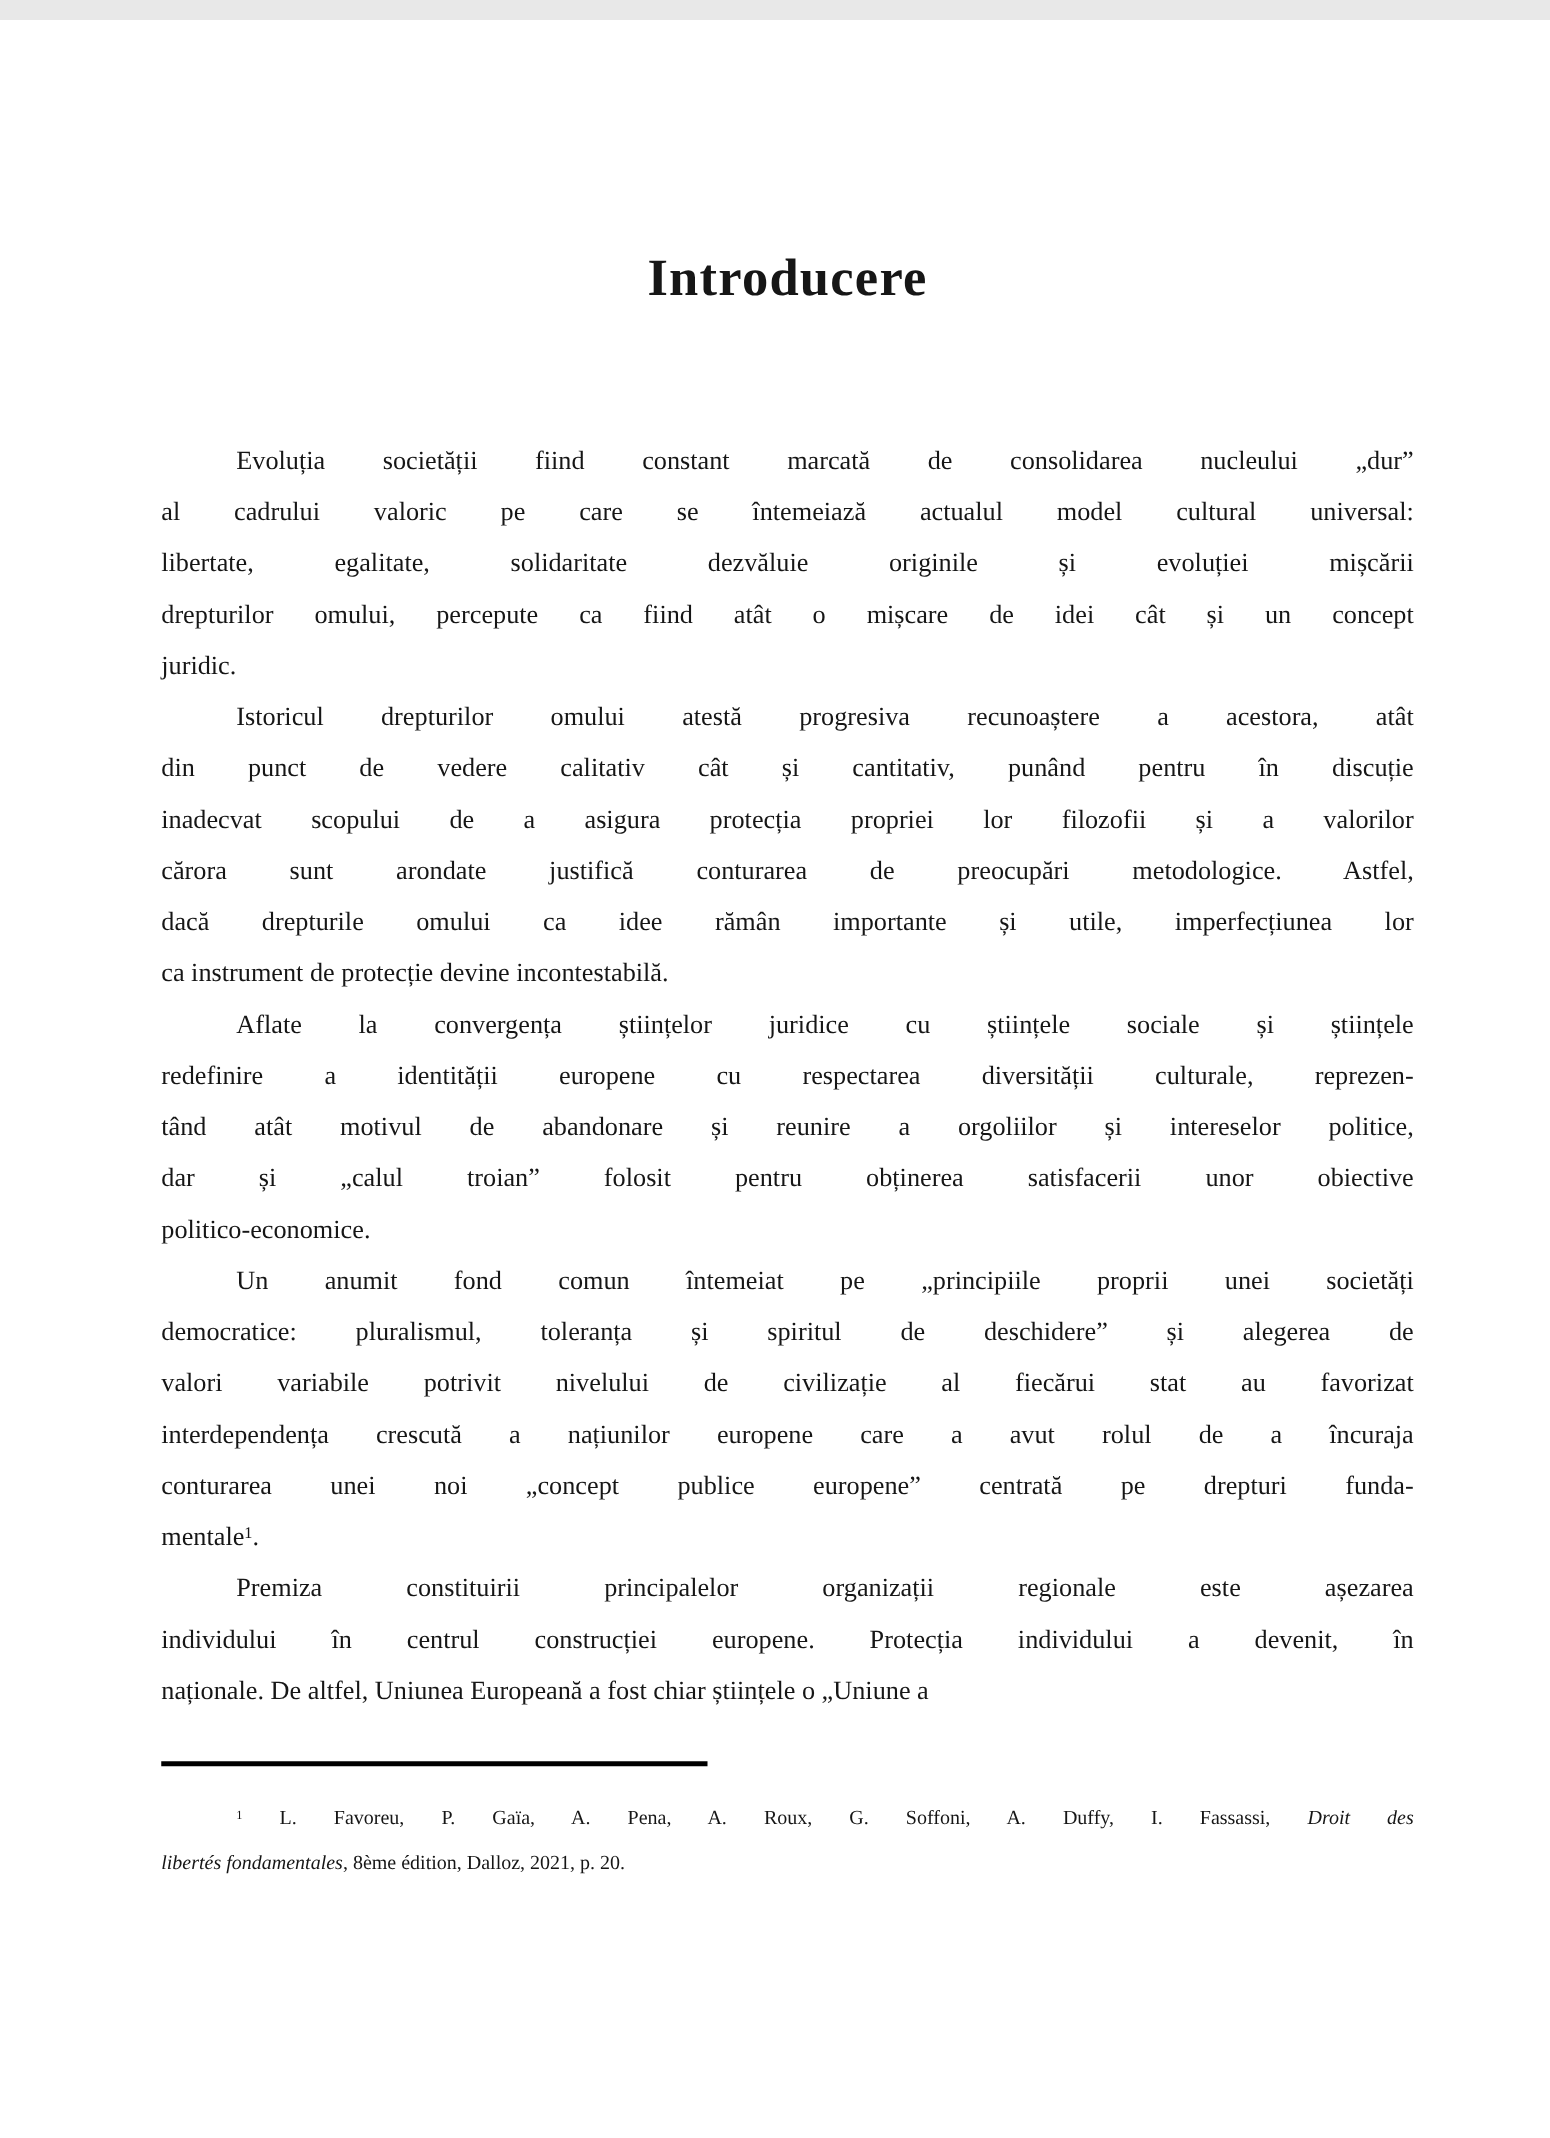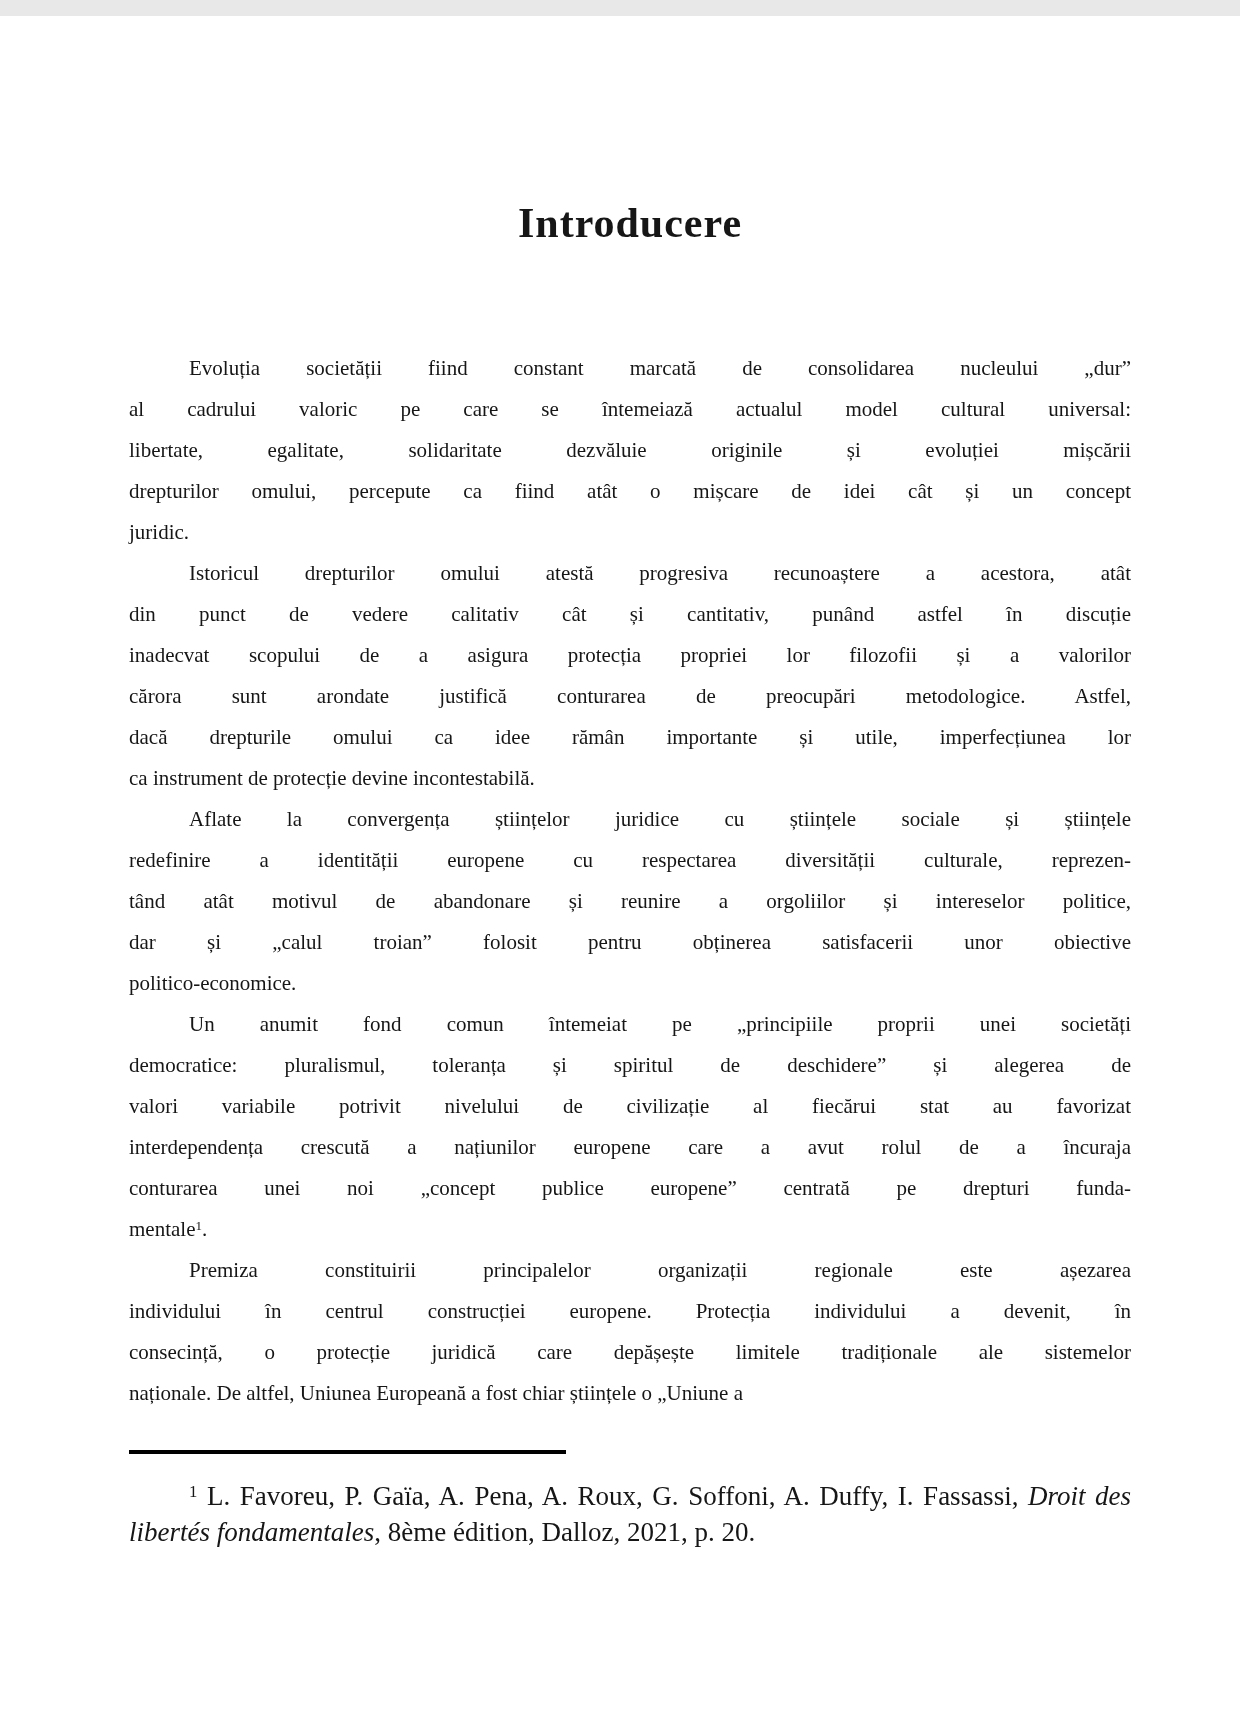--- a/index.html
+++ b/index.html
@@ -40,39 +40,39 @@
     vertical-align: baseline;
     position: relative;
     top: -0.45em;
   }
   .separator {
     margin-top: 36px;
     width: 437px;
     height: 4px;
     background: #000000;
   }
-  .footnote { margin-top: 24px; font-size: 27px; }
+  .footnote { margin-top: 24px; font-size: 16px; }
   .footnote .line { height: 36px; line-height: 36px; }
 </style>
 </head>
 <body>
 
 <div class="page">
   <h1 class="title">Introducere</h1>
   <div class="body-text">
       <div class="para">
         <div class="line first">Evoluția societății fiind constant marcată de consolidarea nucleului „dur”</div>
         <div class="line">al cadrului valoric pe care se întemeiază actualul model cultural universal:</div>
         <div class="line">libertate, egalitate, solidaritate dezvăluie originile și evoluției mișcării</div>
         <div class="line">drepturilor omului, percepute ca fiind atât o mișcare de idei cât și un concept</div>
         <div class="line last">juridic.</div>
       </div>
       <div class="para">
         <div class="line first">Istoricul drepturilor omului atestă progresiva recunoaștere a acestora, atât</div>
-        <div class="line">din punct de vedere calitativ cât și cantitativ, punând astfel în discuție</div>
+        <div class="line">din punct de vedere calitativ cât și cantitativ, punând pentru în discuție</div>
         <div class="line">inadecvat scopului de a asigura protecția propriei lor filozofii și a valorilor</div>
         <div class="line">cărora sunt arondate justifică conturarea de preocupări metodologice. Astfel,</div>
         <div class="line">dacă drepturile omului ca idee rămân importante și utile, imperfecțiunea lor</div>
         <div class="line last">ca instrument de protecție devine incontestabilă.</div>
       </div>
       <div class="para">
         <div class="line first">Aflate la convergența științelor juridice cu științele sociale și științele</div>
         <div class="line">redefinire a identității europene cu respectarea diversității culturale, reprezen-</div>
         <div class="line">tând atât motivul de abandonare și reunire a orgoliilor și intereselor politice,</div>
         <div class="line">dar și „calul troian” folosit pentru obținerea satisfacerii unor obiective</div>
@@ -82,21 +82,20 @@
         <div class="line first">Un anumit fond comun întemeiat pe „principiile proprii unei societăți</div>
         <div class="line">democratice: pluralismul, toleranța și spiritul de deschidere” și alegerea de</div>
         <div class="line">valori variabile potrivit nivelului de civilizație al fiecărui stat au favorizat</div>
         <div class="line">interdependența crescută a națiunilor europene care a avut rolul de a încuraja</div>
         <div class="line">conturarea unei noi „concept publice europene” centrată pe drepturi funda-</div>
         <div class="line last"><span>mentale</span><sup>1</sup><span>.</span></div>
       </div>
       <div class="para">
         <div class="line first">Premiza constituirii principalelor organizații regionale este așezarea</div>
         <div class="line">individului în centrul construcției europene. Protecția individului a devenit, în</div>
-        <div class="line">consecință, o protecție juridică care depășește limitele tradiționale ale sistemelor</div>
         <div class="line last">naționale. De altfel, Uniunea Europeană a fost chiar științele o „Uniune a</div>
       </div>
     </div>
   <div class="separator"></div>
   <div class="footnote">
       <div class="line first"><sup>1</sup><span> L. Favoreu, P. Gaïa, A. Pena, A. Roux, G. Soffoni, A. Duffy, I. Fassassi, </span><span class="italic">Droit des</span></div>
       <div class="line last"><span class="italic">libertés fondamentales</span><span>, 8ème édition, Dalloz, 2021, p. 20.</span></div>
     </div>
 </div>
 

